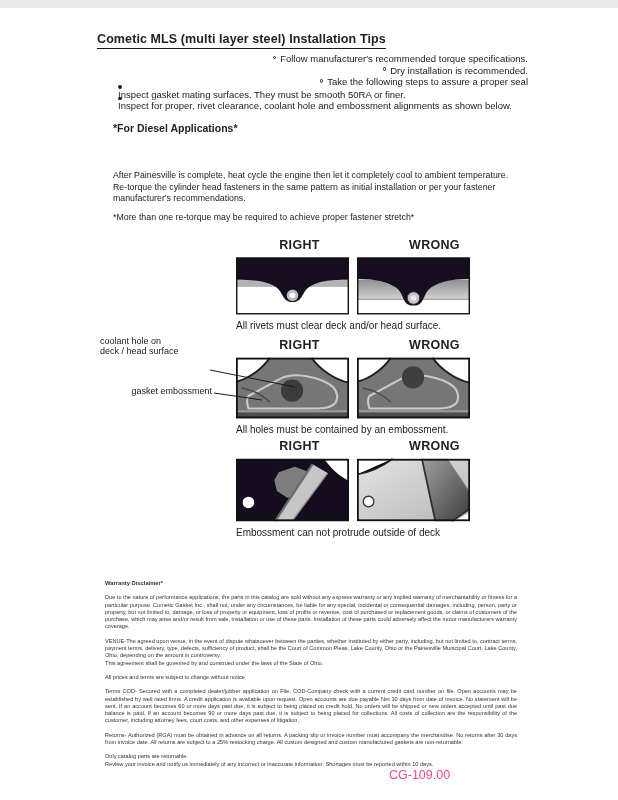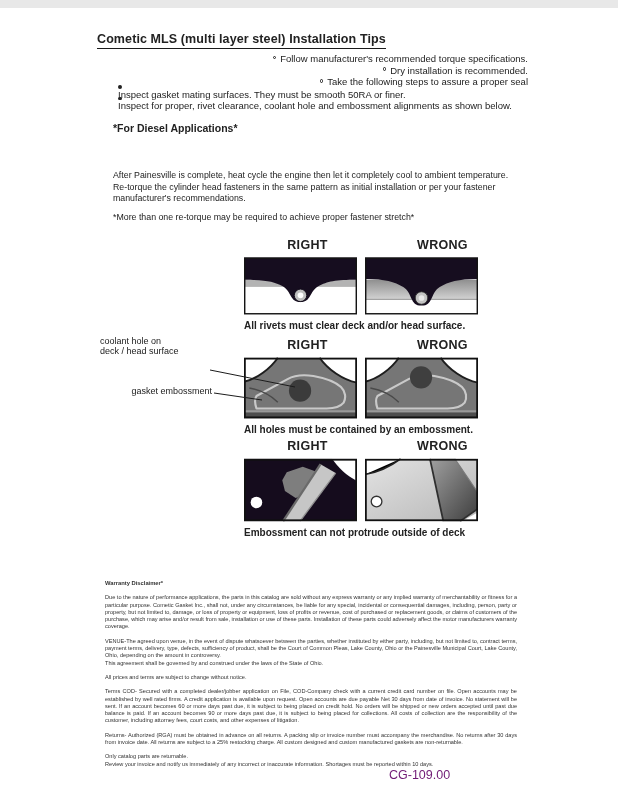--- a/index.html
+++ b/index.html
@@ -22,35 +22,35 @@
     margin:2.6px 4px 0 0; flex:0 0 auto;
   }
   .marker-solid {
     width:3.8px; height:3.8px; background:#222; border-radius:50%;
     margin:2.6px 3.5px 0 0; flex:0 0 auto;
   }
   .diesel-head { position:absolute; left:113px; top:114px; font-size:10.5px; font-weight:bold; }
   .diesel-p1 { position:absolute; left:113px; top:132px; width:402px; font-size:8.8px; line-height:11.6px; }
   .diesel-p2 { position:absolute; left:113px; top:162px; width:402px; font-size:8.8px; line-height:11.6px; }
   .diesel-note { position:absolute; left:113px; top:204px; width:420px; font-size:8.8px; }
-  .figure { position:absolute; left:244px; width:234px; }
+  .figure { position:absolute; left:236px; width:234px; }
   .fig1 { top:230px; } .fig2 { top:330px; } .fig3 { top:431px; }
   .fig-labels { display:flex; gap:8px; margin-bottom:2px; }
   .fig-labels span { flex:0 0 127px; text-align:center; font-size:12.5px; font-weight:bold; letter-spacing:.3px; }
   .fig-boxes { display:flex; gap:8px; }
   .fig-boxes svg { display:block; }
-  .fig-caption { margin-top:2px; font-size:10px; font-weight:bold; line-height:11.5px; }
+  .fig-caption { margin-top:2px; font-size:10px; font-weight:normal; line-height:11.5px; }
   .callout-1 { position:absolute; left:100px; top:328px; width:108px; text-align:left; font-size:9px; line-height:10.3px; }
   .callout-2 { position:absolute; left:100px; top:378px; width:112px; text-align:right; font-size:9px; }
   .leader-lines { position:absolute; left:205px; top:350px; }
   .legal { position:absolute; left:105px; top:572px; width:412px; font-size:5.6px; line-height:7.3px; color:#333; text-align:justify; }
   .legal .lg-head { font-weight:bold; font-size:5.8px; margin-bottom:7px; text-align:left; }
   .legal p { margin-bottom:7px; }
   .legal p.tight { margin-bottom:0; }
-  .footer-code { position:absolute; left:389px; top:760px; font-size:12.5px; color:#701a75; }
+  .footer-code { position:absolute; left:389px; top:760px; font-size:12.5px; color:#ec4899; }
 </style>
 </head>
 <body>
 
 <div class="page">
 
   <div class="title">Cometic MLS (multi layer steel) Installation Tips</div>
 
   <div class="bullets">
     <div class="bullet-row">

